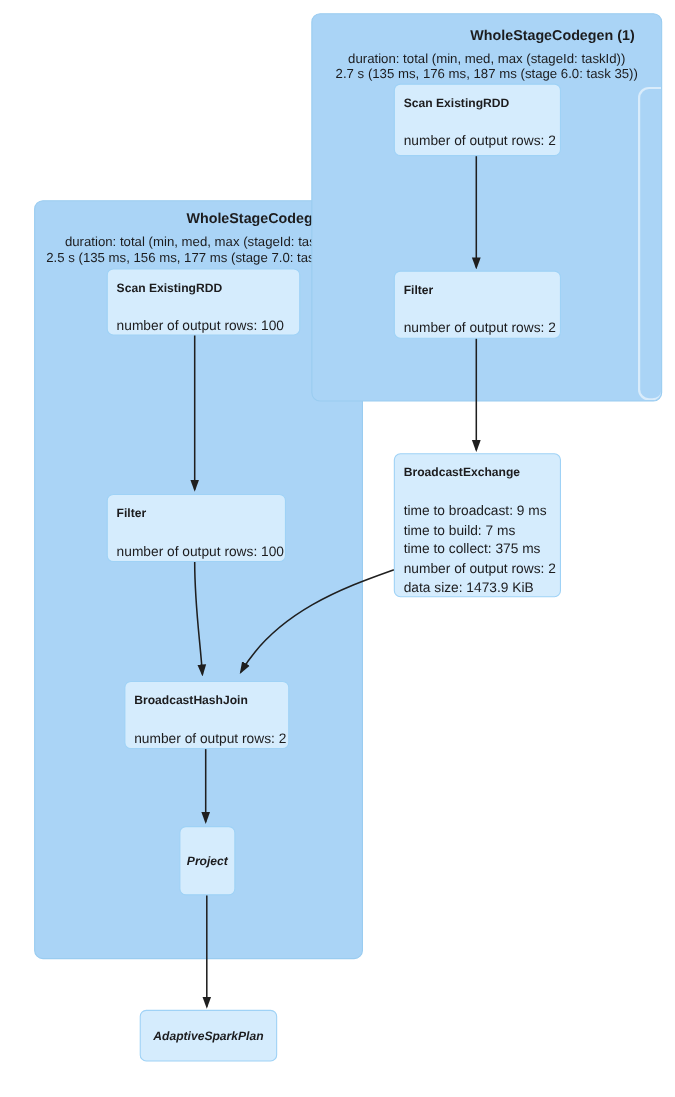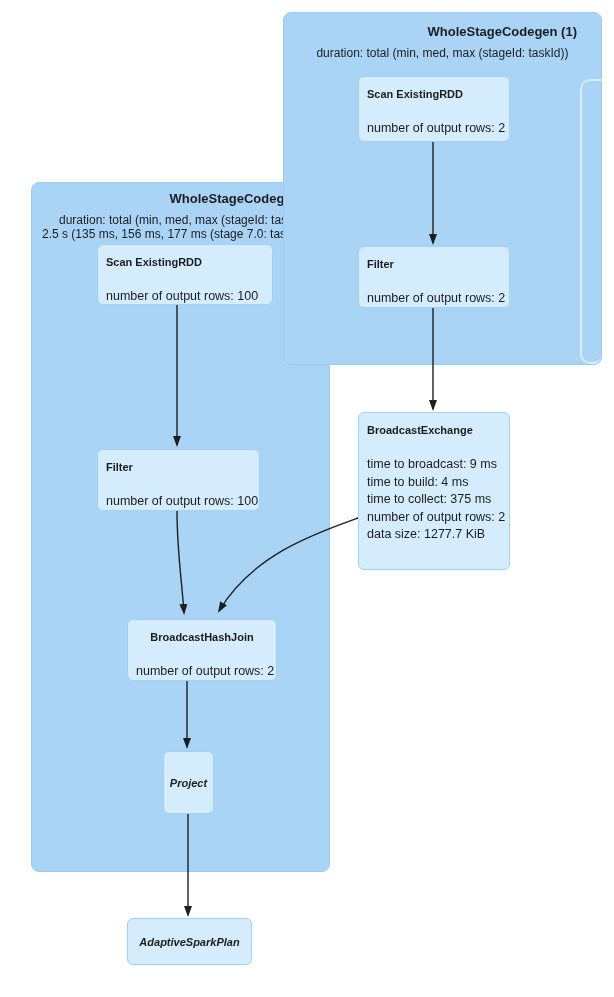--- a/index.html
+++ b/index.html
@@ -114,60 +114,61 @@
       </div>
     </div>
 
     <div class="node" style="left:65px; top:266px; width:163px; height:62px;">
       <div class="node-title">Filter</div>
       <div class="node-metrics">
         <div class="node-metric">number of output rows: 100</div>
       </div>
     </div>
 
-    <div class="node" style="left:95px; top:436px; width:150px; height:62px;text-align:center;">
+    <div class="node" style="left:81px; top:436px; width:150px; height:62px;">
       <div class="node-title">BroadcastHashJoin</div>
       <div class="node-metrics">
         <div class="node-metric">number of output rows: 2</div>
       </div>
     </div>
 
     <div class="node center" style="left:131px; top:568px; width:51px; height:63px;">
       <div class="node-title">Project</div>
     </div>
   </div>
 
   <div class="cluster z2" style="left:283px; top:12px; width:319px; height:353px;">
     <div class="inner-highlight"></div>
     <div class="cluster-title" style="top:11px; right:24px;">WholeStageCodegen (1)</div>
     <div class="cluster-duration-center" style="top:33px;">duration: total (min, med, max (stageId: taskId))</div>
+    <div class="cluster-duration-center" style="top:47px;">2.7 s (135 ms, 176 ms, 187 ms (stage 6.0: task 35))</div>
 
     <div class="node" style="left:74px; top:63px; width:152px; height:66px;">
       <div class="node-title">Scan ExistingRDD</div>
       <div class="node-metrics">
         <div class="node-metric">number of output rows: 2</div>
       </div>
     </div>
 
     <div class="node" style="left:74px; top:233px; width:152px; height:62px;">
       <div class="node-title">Filter</div>
       <div class="node-metrics">
         <div class="node-metric">number of output rows: 2</div>
       </div>
     </div>
   </div>
 
-  <div class="node z3" style="left:358px; top:412px; width:152px; height:158px;">
+  <div class="node z3" style="left:358px; top:412px; width:152px; height:131px;">
     <div class="node-title">BroadcastExchange</div>
     <div class="node-metrics" style="line-height:17.5px;">
       <div class="node-metric">time to broadcast: 9 ms</div>
-      <div class="node-metric">time to build: 4 ms</div>
+      <div class="node-metric">time to build: 7 ms</div>
       <div class="node-metric">time to collect: 375 ms</div>
       <div class="node-metric">number of output rows: 2</div>
-      <div class="node-metric">data size: 1277.7 KiB</div>
+      <div class="node-metric">data size: 1473.9 KiB</div>
     </div>
   </div>
 
   <div class="node center z3" style="left:127px; top:918px; width:125px; height:47px;">
     <div class="node-title">AdaptiveSparkPlan</div>
   </div>
 
   <svg class="edges" viewBox="0 0 614 997">
     <defs>
       <marker id="arrowhead" viewBox="0 0 11 10" refX="9" refY="5" markerWidth="11" markerHeight="10" markerUnits="userSpaceOnUse" orient="auto">

